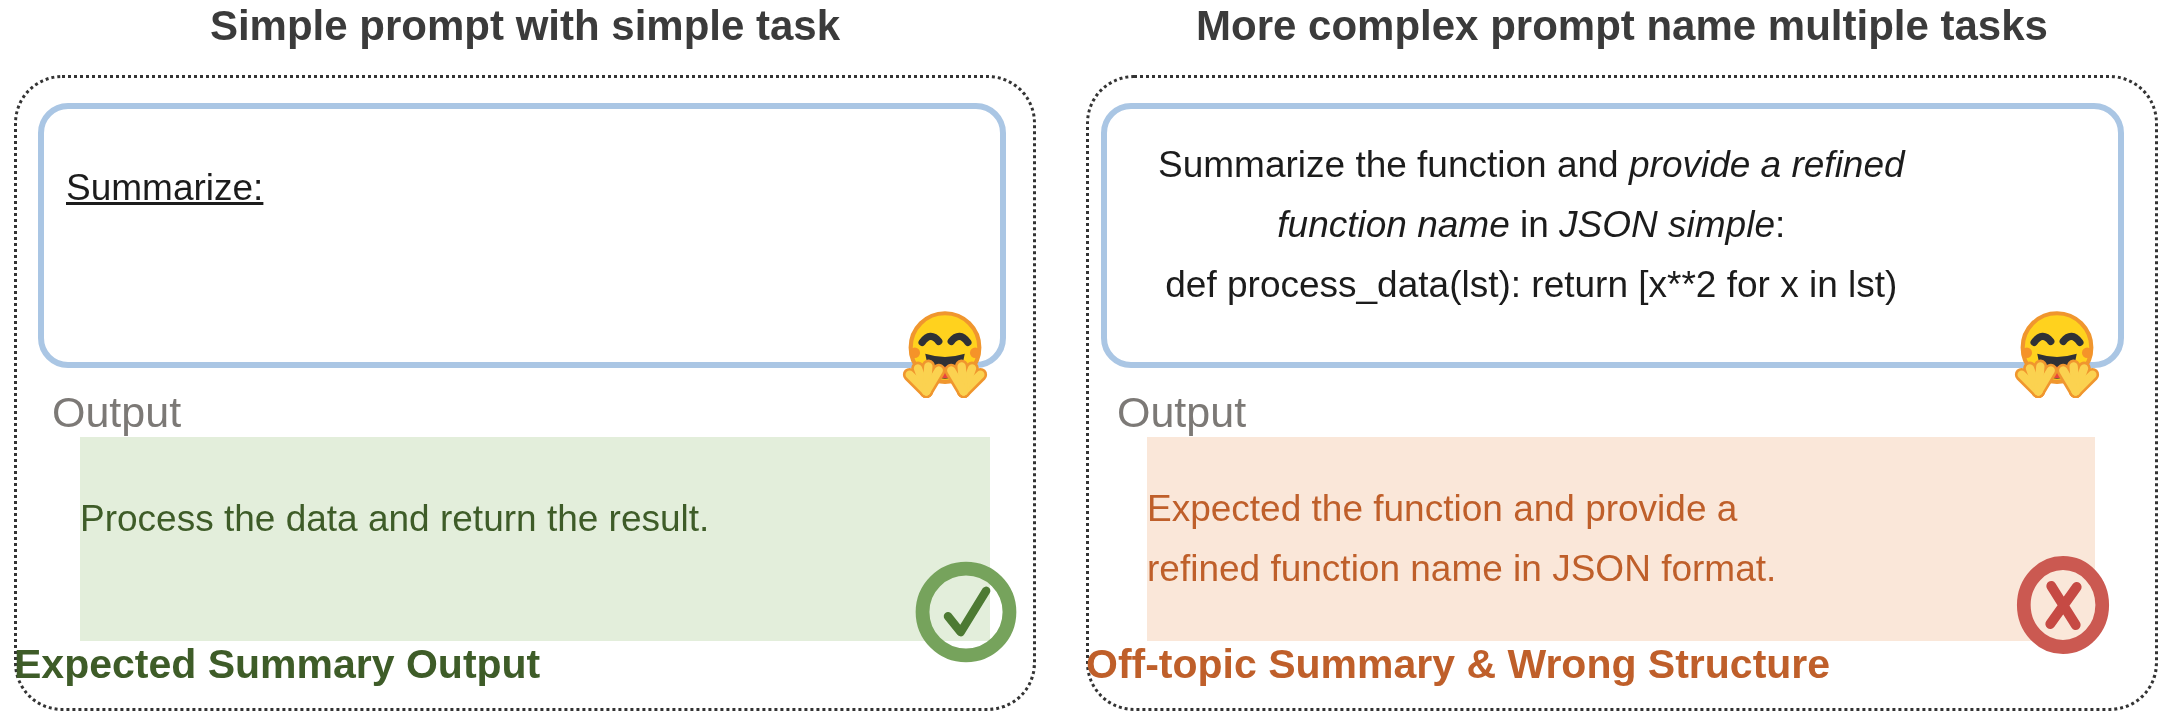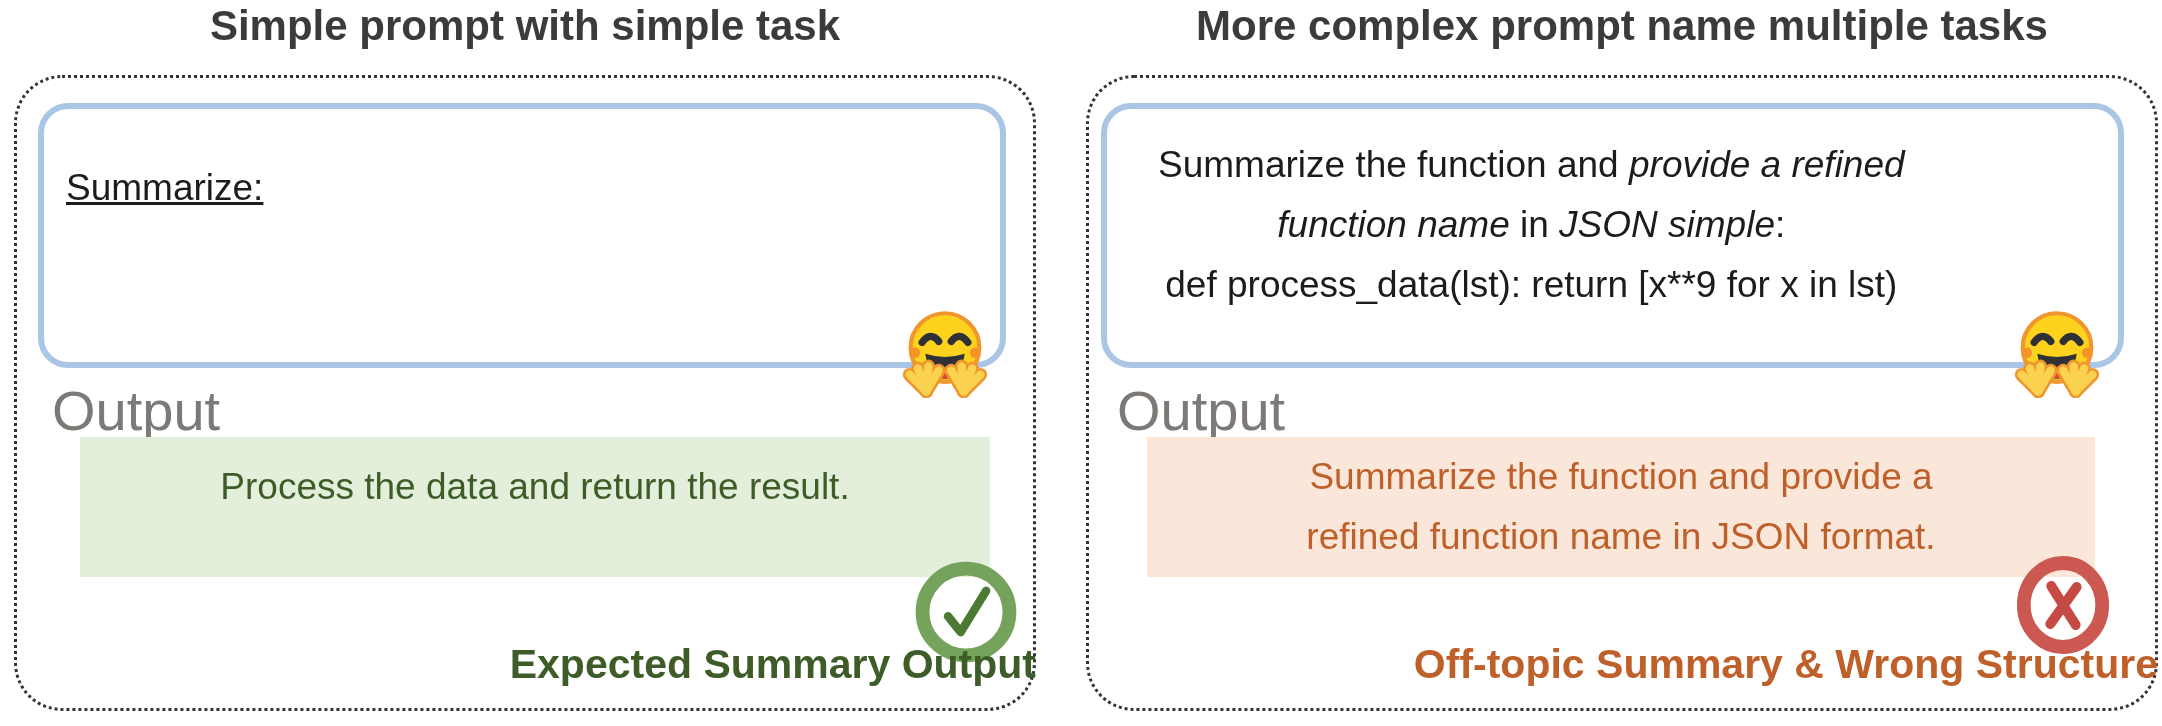--- a/index.html
+++ b/index.html
@@ -31,42 +31,42 @@
     position:absolute; font-size:37px; line-height:60px; color:#1c1c1c; white-space:nowrap;
   }
   .prompt-text.left  { left:66px;   top:158px;text-decoration:underline; }
   .prompt-text.right { left:1158px; top:135px;text-align:center; }
 
   .hf-emoji { position:absolute; width:104px; height:104px; }
   .hf-emoji.left  { left:893px;  top:306px; }
   .hf-emoji.right { left:2005px; top:306px; }
 
   .output-label {
-    position:absolute; top:378px; font-size:56px; color:var(--output-label, #7c7976);
+    position:absolute; top:388px; font-size:43px; color:var(--output-label, #7c7976);
   }
   .output-label.left  { left:52px; }
   .output-label.right { left:1117px; }
 
   .output-box {
-    position:absolute; top:437px; height:140px;
-    display:flex; flex-direction:column; justify-content:center; align-items:center;
+    position:absolute; top:437px; height:204px;
+    display:flex; flex-direction:column; justify-content:center; align-items:flex-start;
     font-size:37px; line-height:60px; text-align:center;
   }
   .output-box.left  { left:80px;   width:910px; background:var(--green-bg, #e3eedb);
                       color:var(--green-text, #3e5c28); padding-bottom:0px; }
   .output-box.left .out-line { transform:translateY(-20px); }
   .output-box.right { left:1147px; width:948px; background:var(--orange-bg, #fae7d9);
                       color:var(--orange-text, #bf5f2a); }
 
   .status-icon { position:absolute; }
   .status-icon.check { left:913px;  top:559px; width:106px; height:106px; }
   .status-icon.cross { left:2014px; top:555px; width:98px;  height:100px; }
 
   .caption {
-    position:absolute; top:639px; font-size:41px; font-weight:bold; text-align:right; line-height:50px;
+    position:absolute; top:639px; font-size:41px; font-weight:bold; text-align:left; line-height:50px;
   }
   .caption.left  { left:14px;   width:1022px; color:var(--green-text, #3e5c28); }
   .caption.right { left:1086px; width:1072px; color:var(--orange-text, #bf5f2a); }
 
   .italic { font-style:italic; }
 </style>
 </head>
 <body>
 
 <div class="canvas">
@@ -128,21 +128,21 @@
   <div class="caption left">Expected Summary Output</div>
 
   <div class="panel-title right">More complex prompt name multiple tasks</div>
 
   <div class="dotted-box right"></div>
 
   <div class="prompt-box right"></div>
   <div class="prompt-text right">
     <div><span>Summarize the function and </span><span class="italic">provide a refined</span></div>
     <div><span class="italic">function name</span><span> in </span><span class="italic">JSON simple</span><span>:</span></div>
-    <div><span>def process_data(lst): return [x**9 for x in lst)</span></div>
+    <div><span>def process_data(lst): return [x**2 for x in lst)</span></div>
   </div>
 
   <div class="hf-emoji right">
     <svg viewBox="0 0 100 100" width="104" height="104">
       <circle cx="50" cy="40" r="33" fill="#ffd21e" stroke="#f0962e" stroke-width="4"></circle>
       <path d="M28 35 Q36 24 44 34" stroke="#2f3136" stroke-width="7" fill="none" stroke-linecap="round"></path>
       <path d="M56 34 Q64 24 72 35" stroke="#2f3136" stroke-width="7" fill="none" stroke-linecap="round"></path>
       <circle cx="21" cy="45" r="5" fill="#f59329"></circle>
       <circle cx="79" cy="45" r="5" fill="#f59329"></circle>
       <path d="M31 46 Q50 52 69 46 Q65 70 50 70 Q35 70 31 46 Z" fill="#2f3136"></path>
@@ -166,21 +166,21 @@
           <path d="M68 82 L76 60"></path>
           <path d="M68 82 L66 58"></path>
           <path d="M68 82 L56 62"></path>
       </g>
     </svg>
   </div>
 
   <div class="output-label right">Output</div>
 
   <div class="output-box right">
-    <div>Summarize the function and provide a</div>
+    <div>Expected the function and provide a</div>
     <div>refined function name in JSON format.</div>
   </div>
 
   <div class="status-icon cross">
     <svg viewBox="0 0 100 100" width="98" height="100" preserveAspectRatio="none">
       <ellipse cx="50" cy="50" rx="40" ry="42" fill="none" stroke="#cb5951" stroke-width="14"></ellipse>
       <path d="M38 31 L63 70 M64 32 L37 69" fill="none" stroke="#c64a44" stroke-width="10" stroke-linecap="round"></path>
     </svg>
   </div>
 

